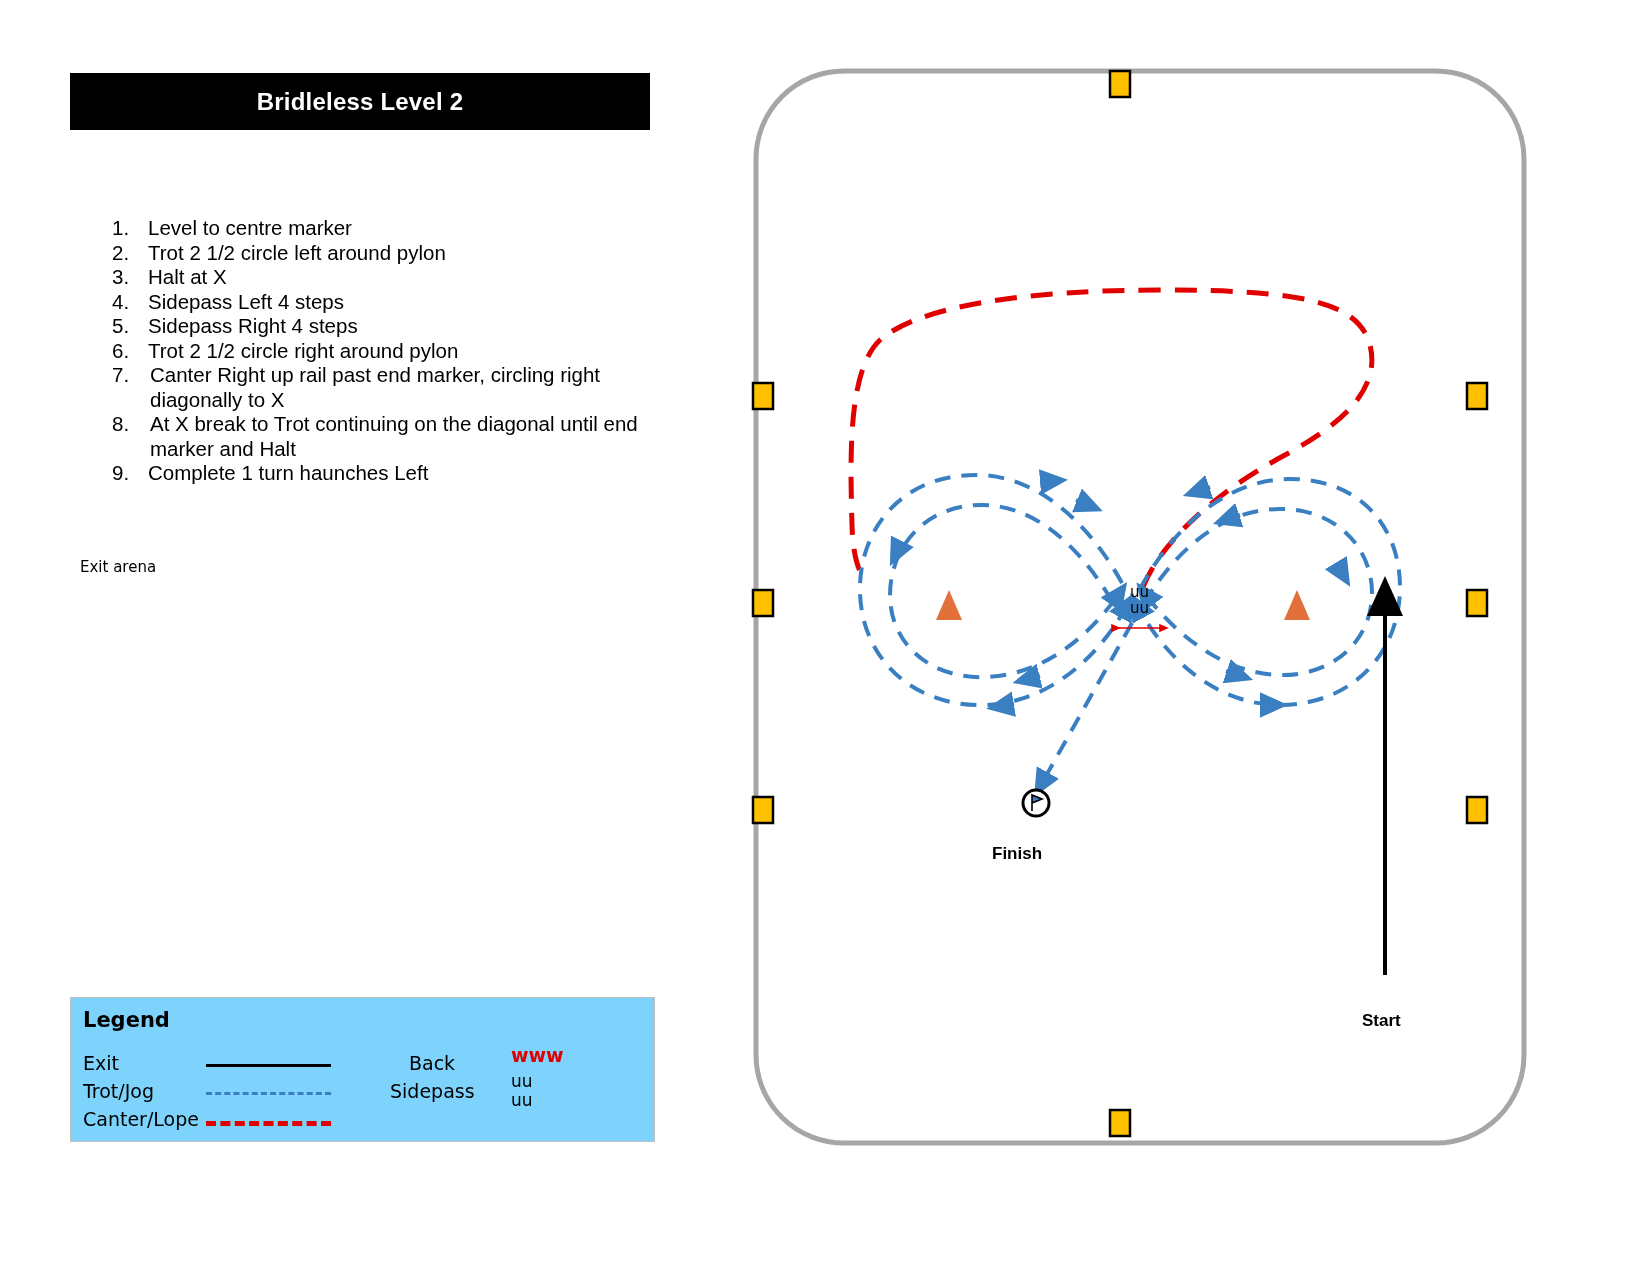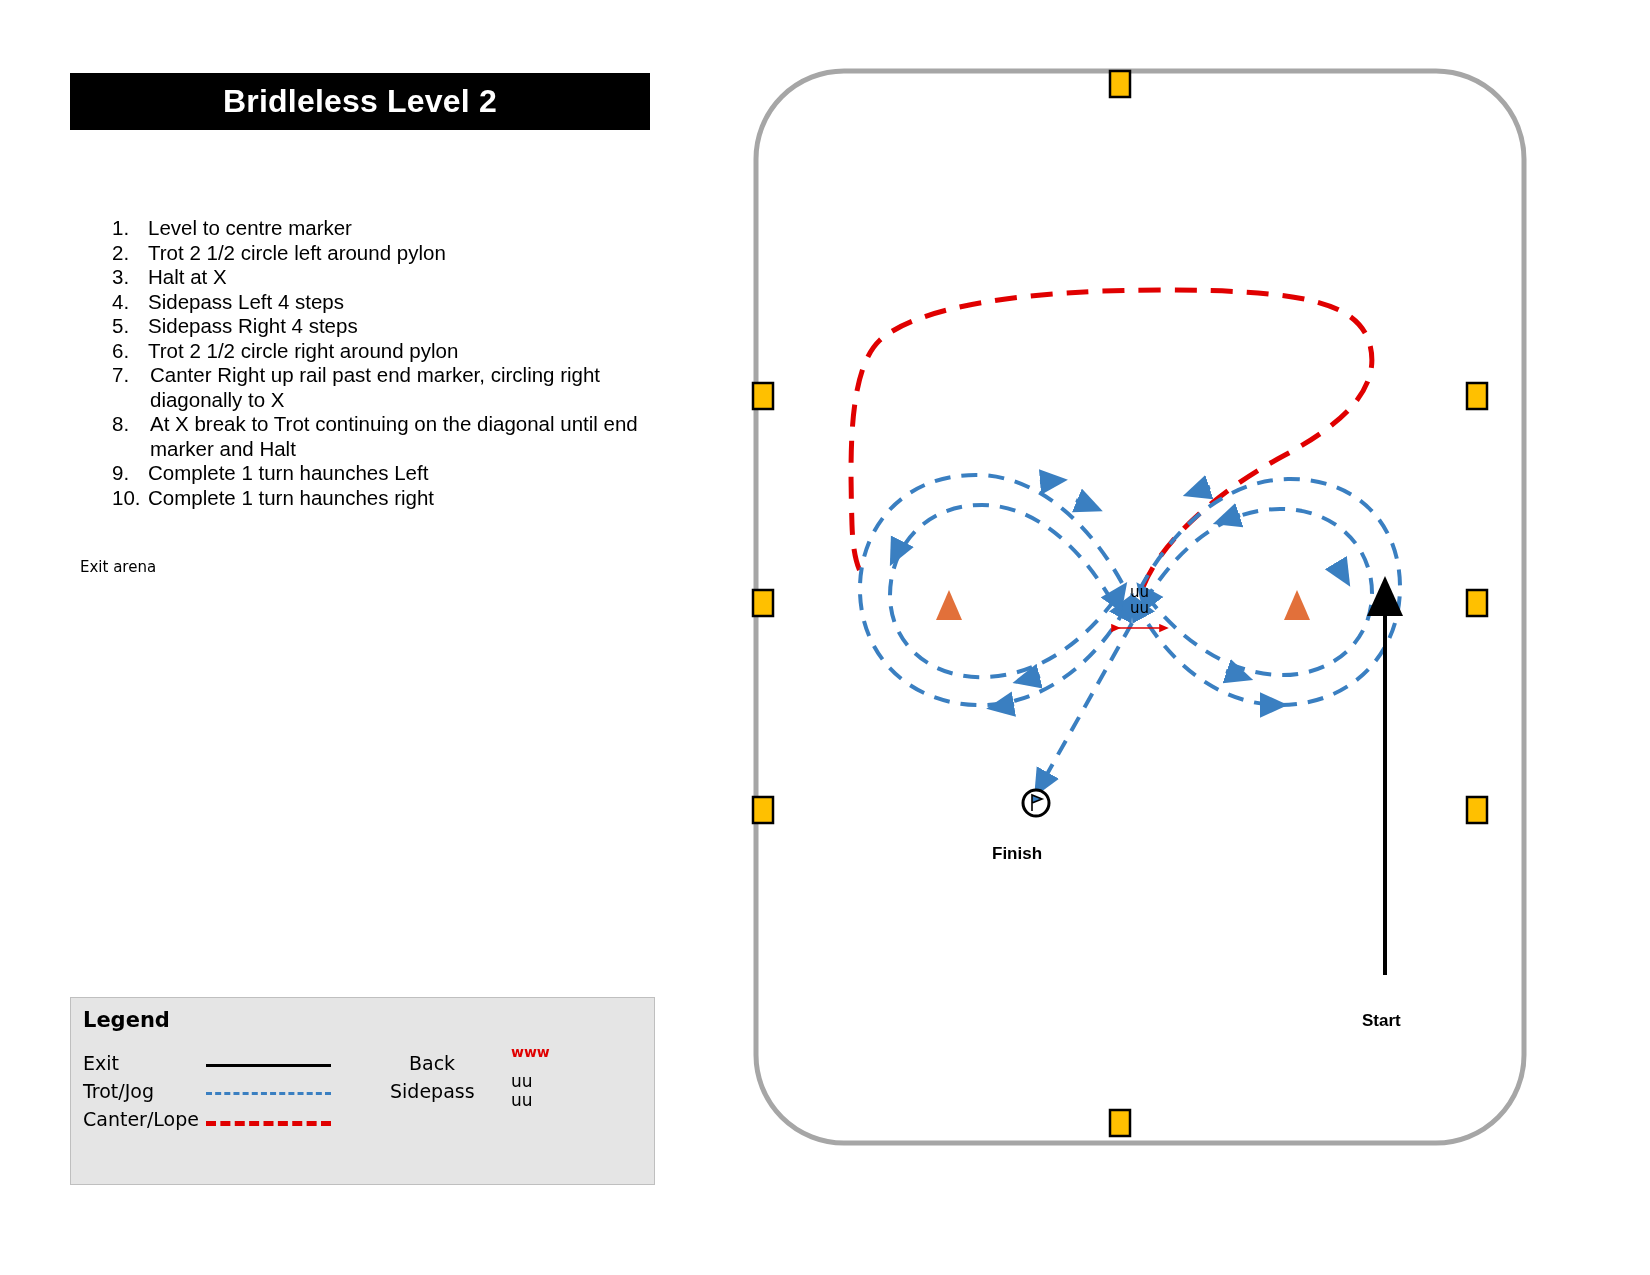--- a/index.html
+++ b/index.html
@@ -23,21 +23,21 @@
     top: 73px;
     width: 580px;
     height: 57px;
     background: #000000;
     display: flex;
     align-items: center;
     justify-content: center;
   }
   #title-banner .title-text {
     color: #ffffff;
-    font-size: 32px;
+    font-size: 24px;
     font-weight: bold;
     letter-spacing: 0.2px;
   }
 
   
   #instructions {
     position: absolute;
     left: 112px;
     top: 216px;
     width: 580px;
@@ -72,23 +72,23 @@
     font-size: 15px;
     font-family: "DejaVu Sans", sans-serif;
   }
 
   
   #legend {
     position: absolute;
     left: 70px;
     top: 997px;
     width: 585px;
-    height: 188px;
+    height: 145px;
     border: 1px solid #bfbfbf;
-    background: #e5e5e5;
+    background: #7dd3fc;
     box-sizing: border-box;
   }
   #legend .legend-title {
     position: absolute;
     left: 12px;
     top: 10px;
     font-size: 21px;
     font-weight: bold;
     font-family: "DejaVu Sans", sans-serif;
   }
@@ -111,21 +111,21 @@
   }
   #legend .s-walk { top: 66px; border-top: 3px solid #000000; }
   #legend .s-trot { top: 94px; border-top: 3px dashed #3a7fc1; }
   #legend .s-canter { top: 123px; border-top: 5px dashed #e00000; }
 
   #legend .back-mark {
     position: absolute;
     left: 440px;
     top: 46px;
     color: #e00000;
-    font-size: 14px;
+    font-size: 19px;
     font-weight: bold;
     font-family: "DejaVu Sans", sans-serif;
     letter-spacing: 0px;
   }
   #legend .side-mark {
     position: absolute;
     left: 440px;
     top: 74px;
     font-size: 17px;
     line-height: 19px;
@@ -197,24 +197,20 @@
     <span class="num">7.</span>
     <span class="txt">Canter Right up rail past end marker, circling right diagonally to X</span>
   </div>
   <div class="step wide">
     <span class="num">8.</span>
     <span class="txt">At X break to Trot continuing on the diagonal until end marker and Halt</span>
   </div>
   <div class="step">
     <span class="num">9.</span>
     <span class="txt">Complete 1 turn haunches Left</span>
-  </div>
-  <div class="step">
-    <span class="num">10.</span>
-    <span class="txt">Complete 1 turn haunches right</span>
   </div>
 </div>
 
 <div id="exit-arena">Exit arena</div>
 
 <div id="legend">
   <div class="legend-title">Legend</div>
 
   <div class="lrow l-walk">Exit</div>
   <div class="lrow l-trot">Trot/Jog</div>

